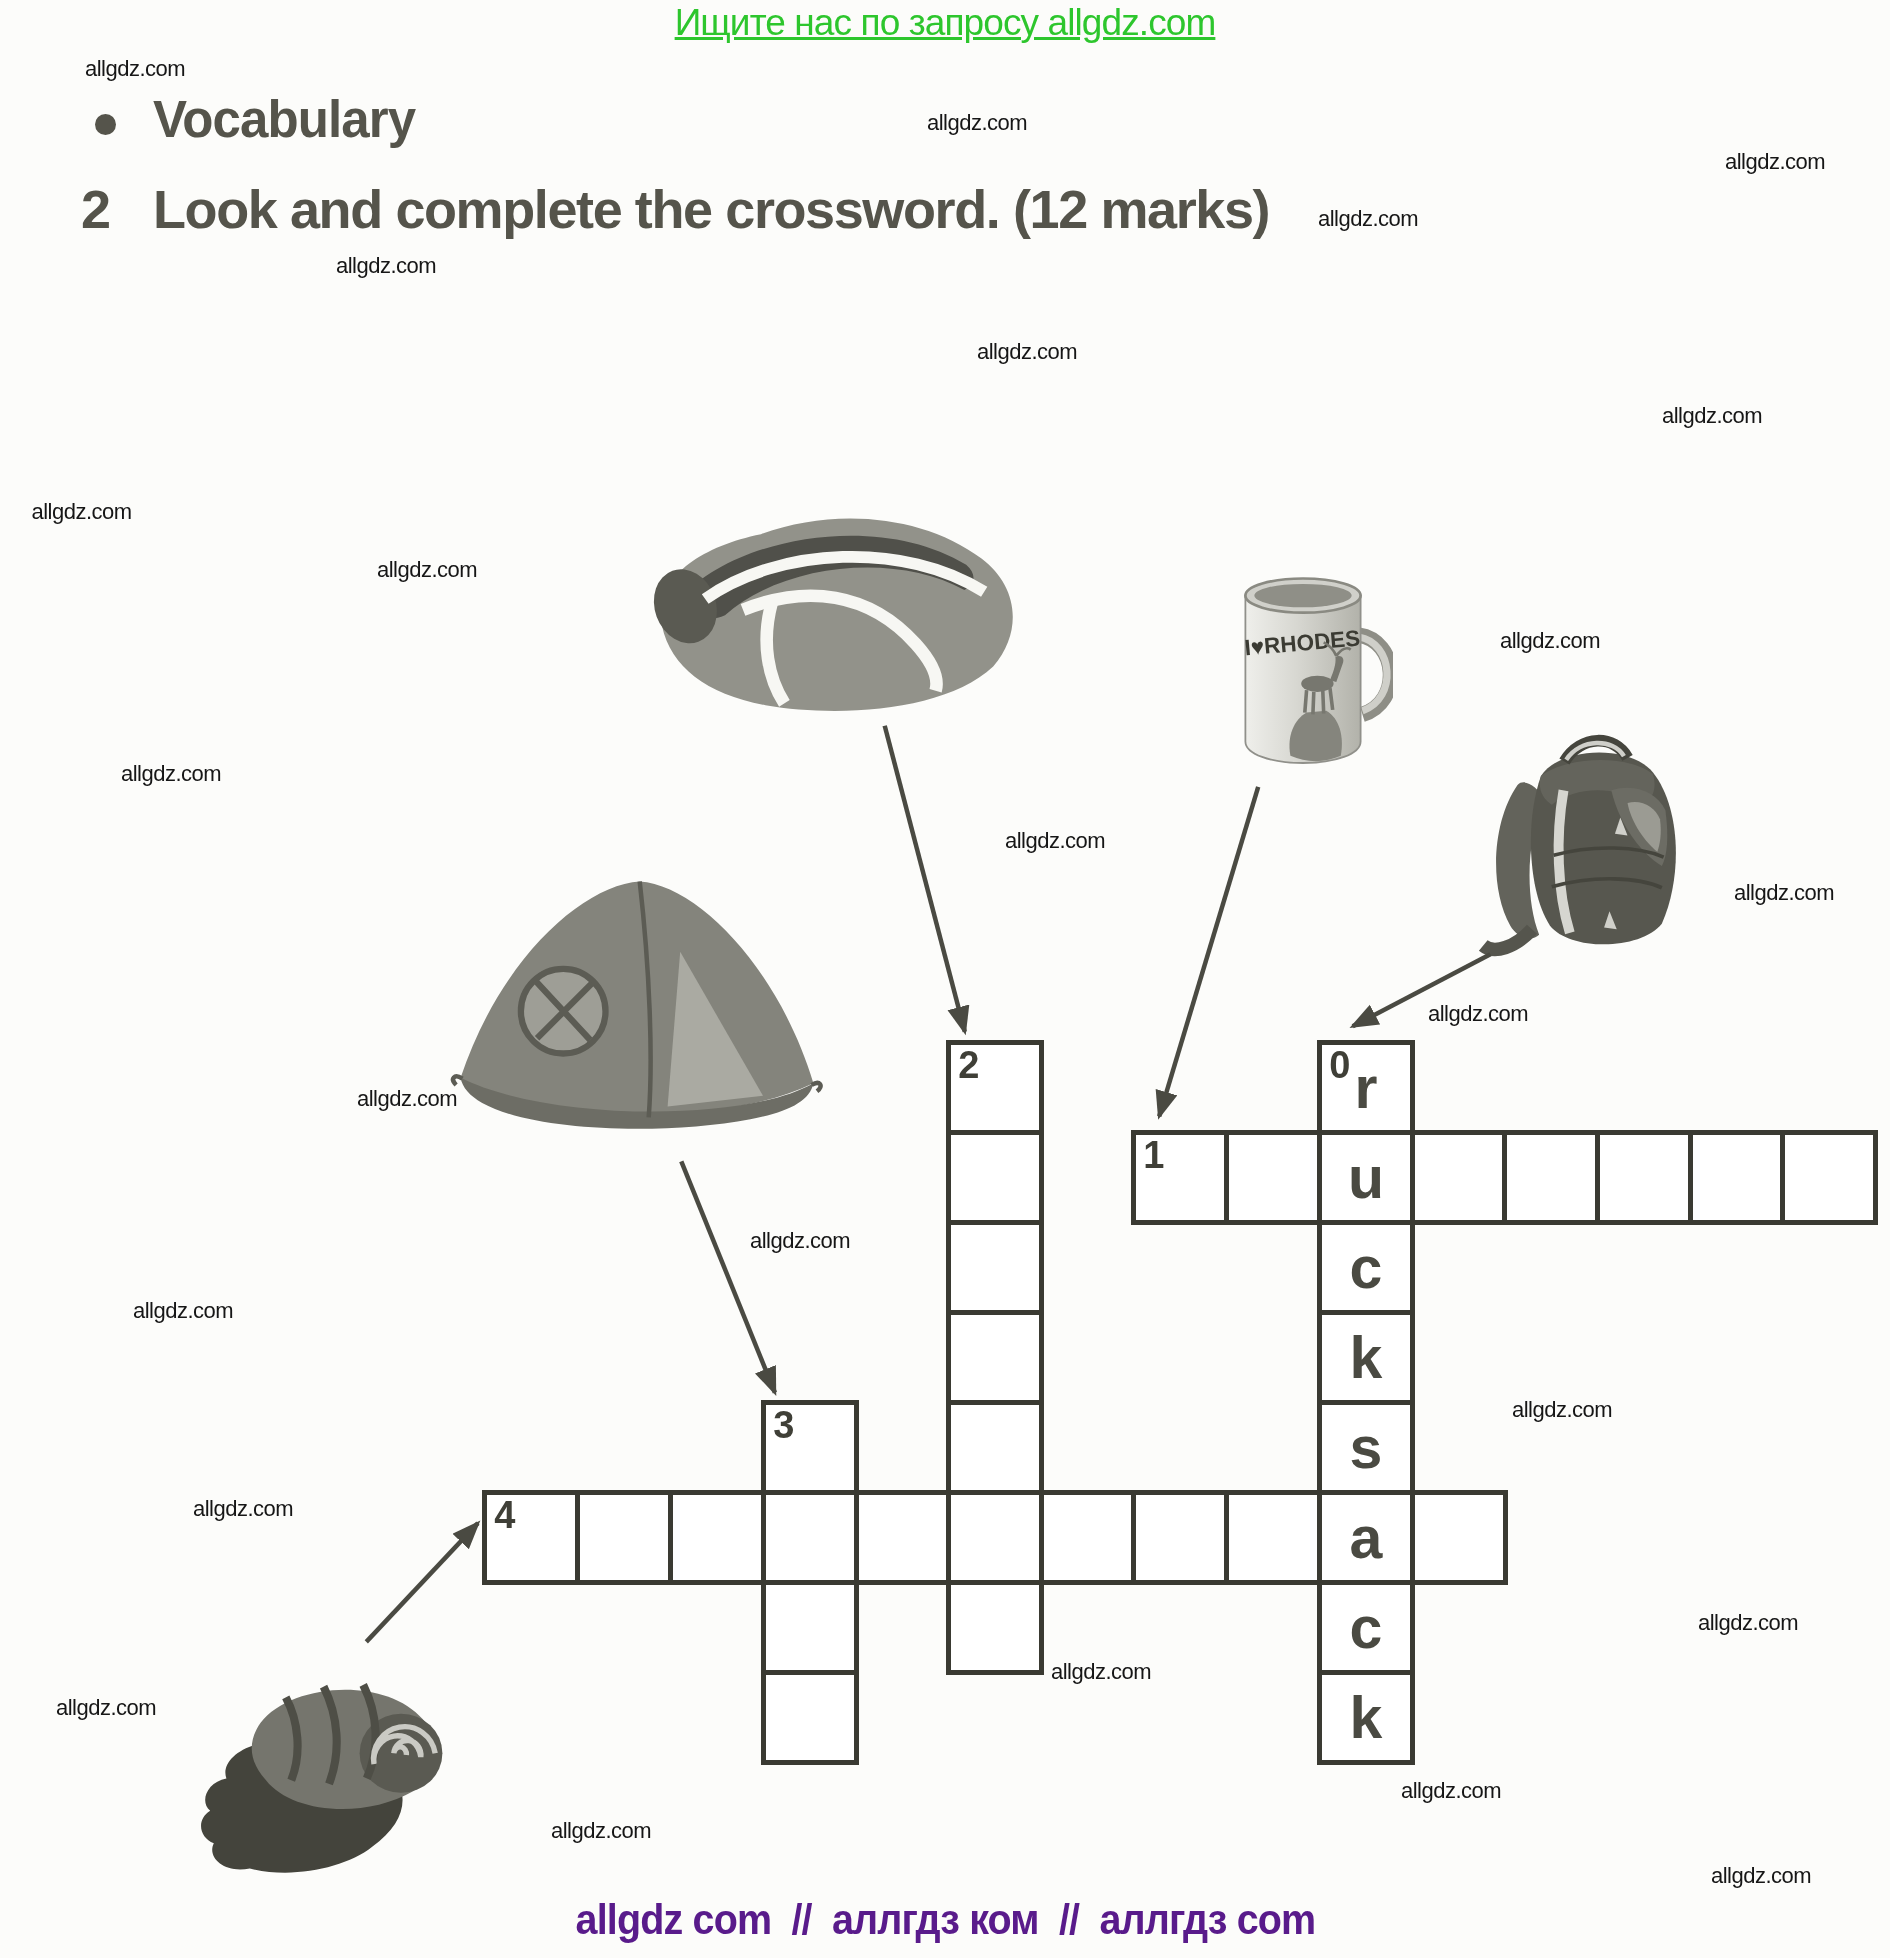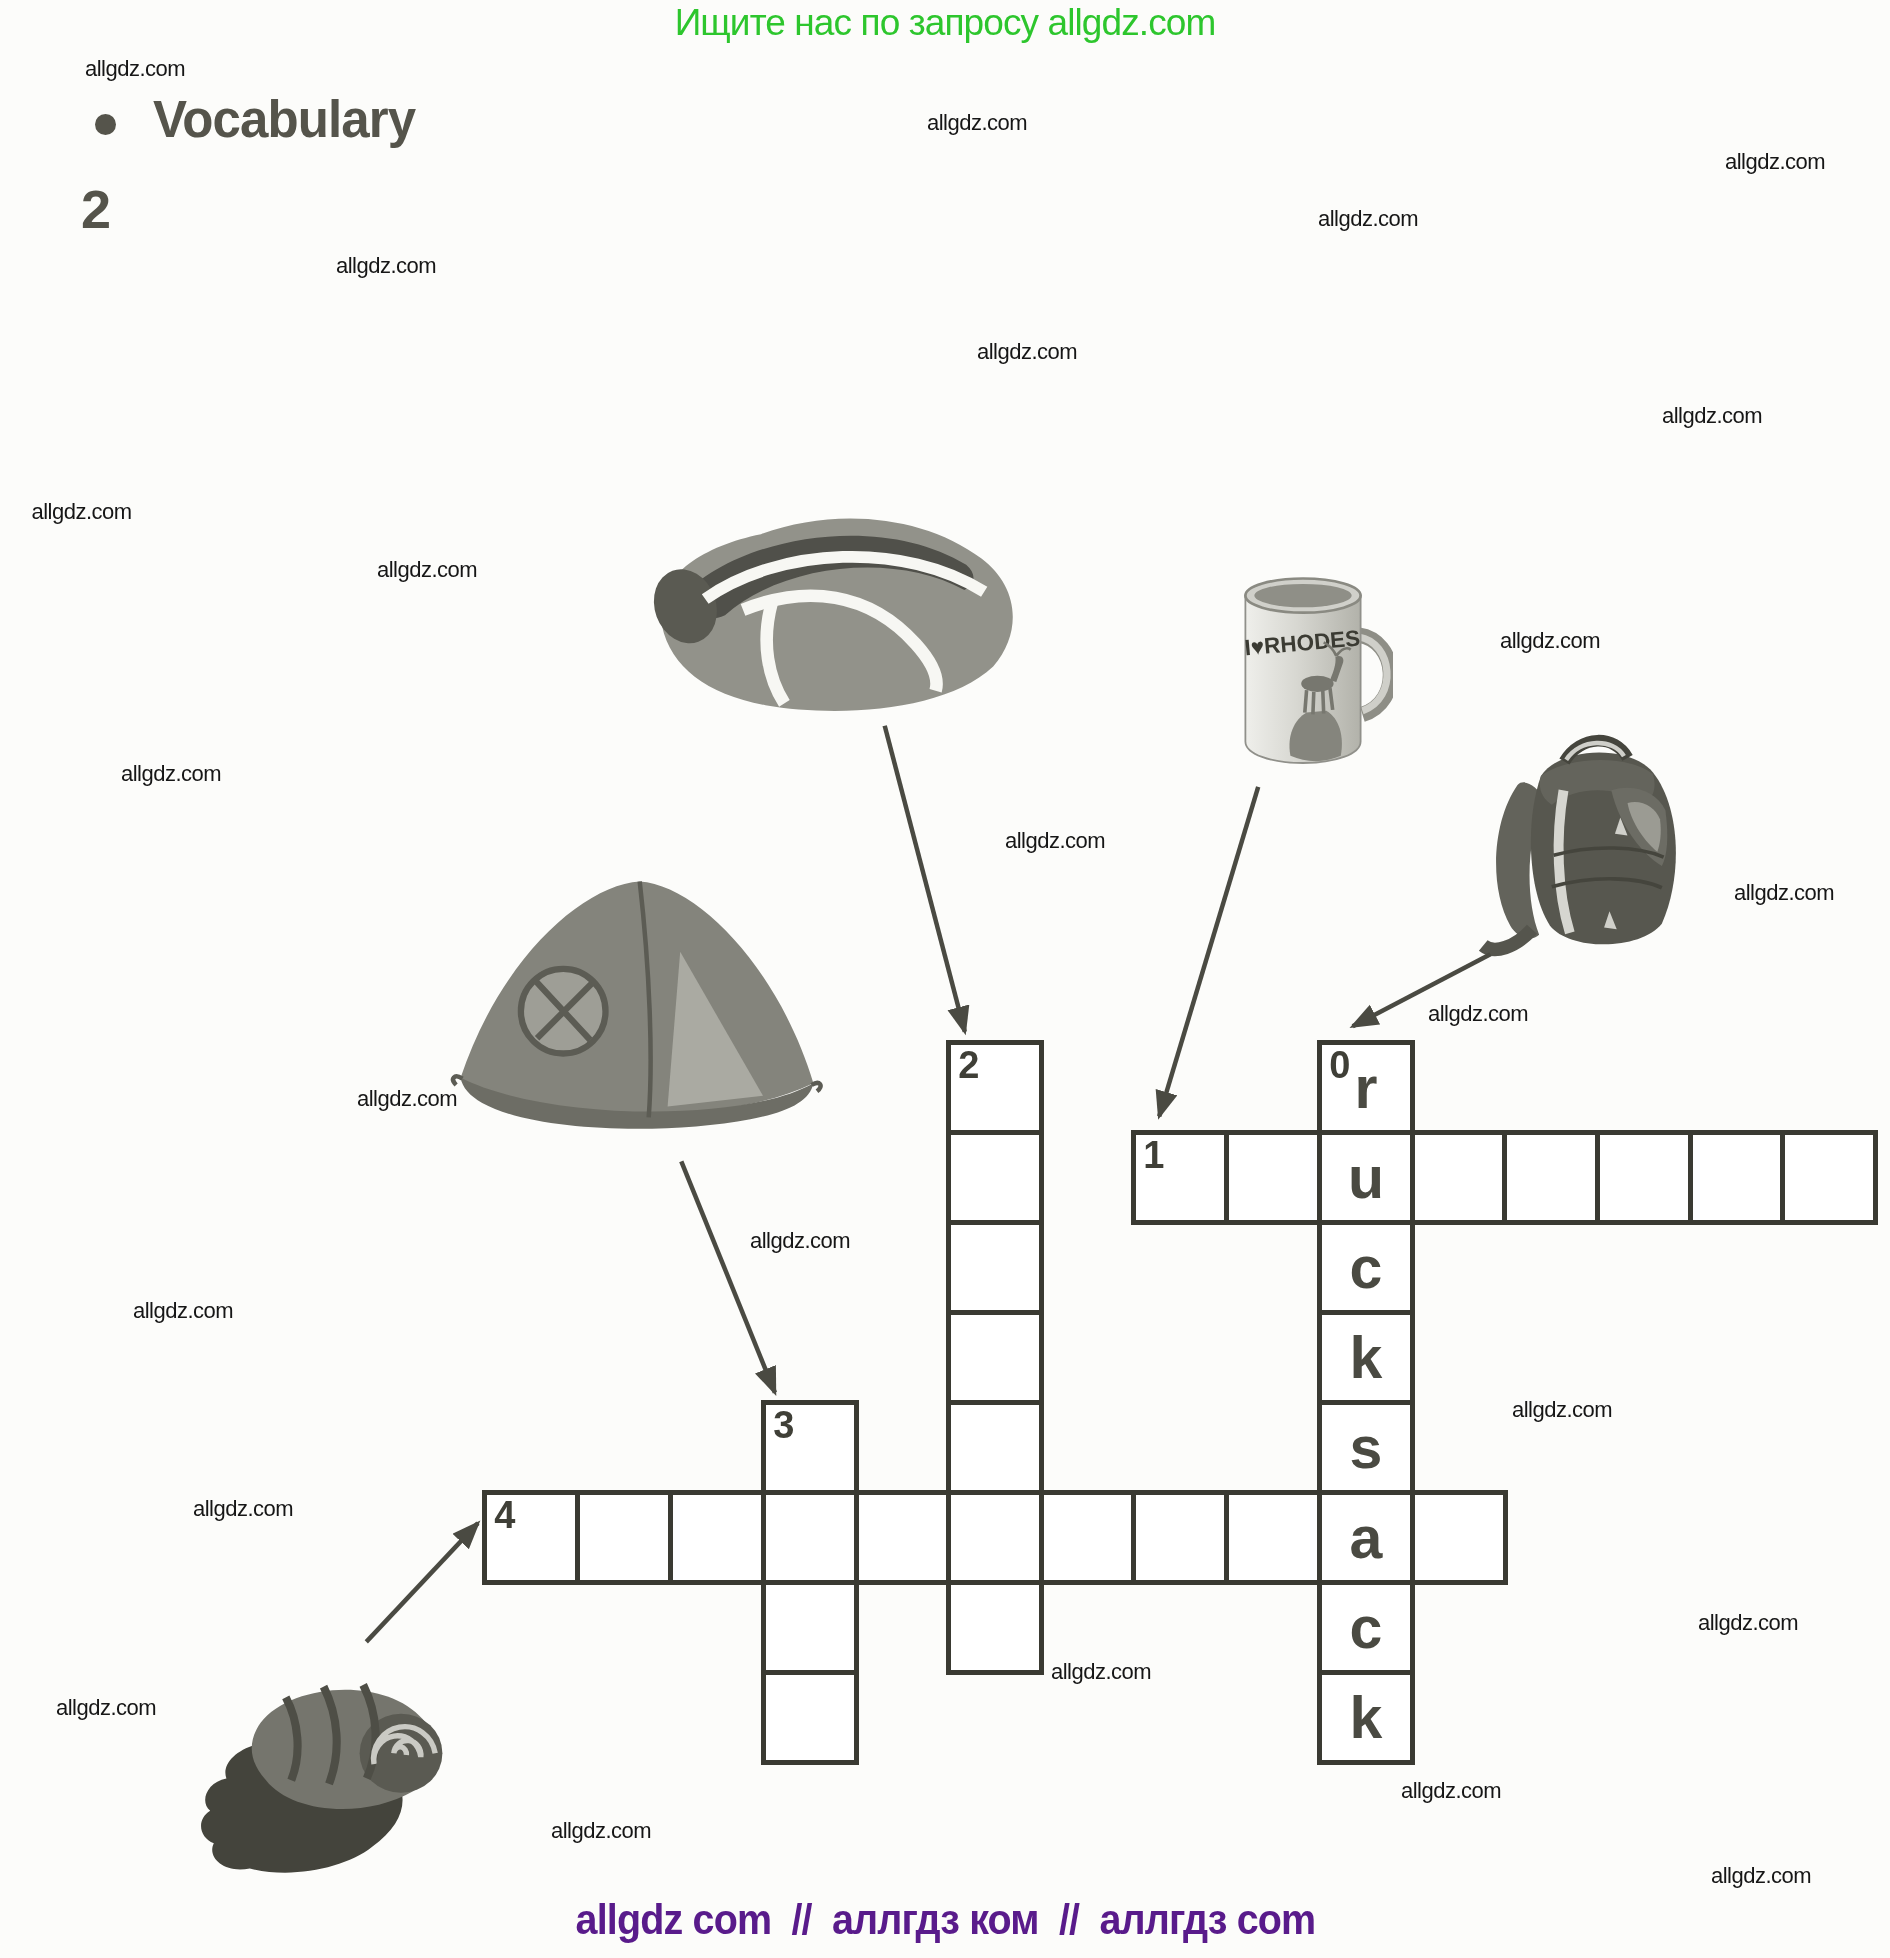--- a/index.html
+++ b/index.html
@@ -1,19 +1,19 @@
 <!DOCTYPE html>
 <html style="font-size:14.4px"><head>
 <meta charset="utf-8">
 <style>
   html,body{margin:0;padding:0;background:#e8e8e8;}
   .page{position:relative;width:1890px;height:1959px;background:#fcfcfa;overflow:hidden;
         font-family:"Liberation Sans",sans-serif;}
   .green-header{position:absolute;top:1.8px;left:0;width:100%;text-align:center;
-        font-size:37px;color:#2dc62d;letter-spacing:-0.9px;}
+        font-size:37px;color:#2dc62d;letter-spacing:-0.9px;text-decoration:underline;}
   .watermark{position:absolute;font-size:22px;color:#161616;letter-spacing:-0.5px;
         white-space:nowrap;z-index:40;}
   .bullet-dot{position:absolute;left:95px;top:114px;width:21px;height:21px;border-radius:50%;
         background:#55544b;}
   .section-title{position:absolute;left:153px;top:90px;font-size:51px;font-weight:bold;
         color:#55544b;letter-spacing:-0.9px;}
   .exercise-number{position:absolute;left:81px;top:178px;font-size:54px;font-weight:bold;color:#55544b;}
   .exercise-title{position:absolute;left:153px;top:178px;font-size:54px;font-weight:bold;
         color:#55544b;letter-spacing:-1.4px;white-space:nowrap;}
   #crossword .cell{position:absolute;box-sizing:border-box;width:98px;height:95px;
@@ -32,20 +32,21 @@
 <body>
 
 <div class="page">
 
   <div class="green-header">Ищите нас по запросу allgdz.com</div>
 
   <span class="bullet-dot"></span>
   <div class="section-title">Vocabulary</div>
 
   <div class="exercise-number">2</div>
+  <div class="exercise-title">Look and complete the crossword. (12 marks)</div>
 
   <svg class="art" viewBox="0 0 440 260" style="left: 635px; top: 491px; width: 396px; height: 234px;">
     <path d="M30,150 C18,100 70,62 140,48 C220,18 320,26 385,75 C425,105 432,155 398,195 C345,245 225,252 145,238 C80,226 40,196 30,150 Z" fill="#92928a"></path>
     <path d="M52,118 C110,52 270,22 368,82 C380,92 378,104 366,110 C290,68 165,80 100,138 C78,148 60,136 52,118 Z" fill="#50504a"></path>
     <ellipse cx="56" cy="128" rx="34" ry="42" fill="#5a5a52" transform="rotate(-20 56 128)"></ellipse>
     <path d="M78,120 C160,62 300,56 388,112" stroke="#f7f7f3" stroke-width="13" fill="none"></path>
     <path d="M120,132 C190,104 260,112 312,170 C330,190 338,208 334,222" stroke="#f7f7f3" stroke-width="14" fill="none"></path>
     <path d="M152,124 C140,168 148,208 166,236" stroke="#f7f7f3" stroke-width="14" fill="none"></path>
   </svg>
 

